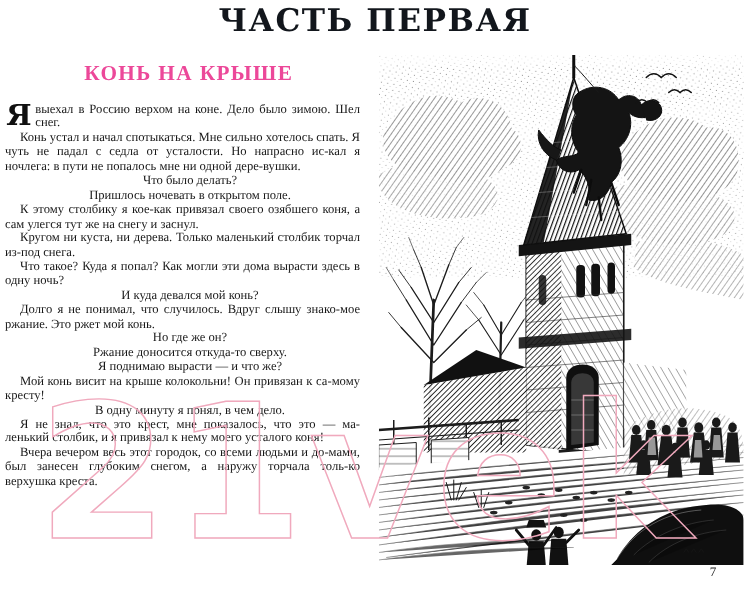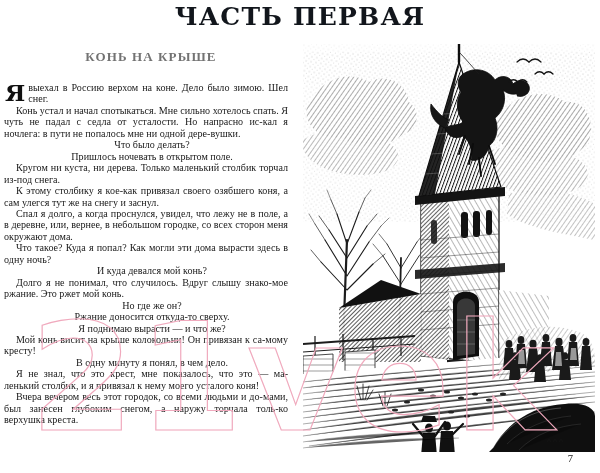--- a/index.html
+++ b/index.html
@@ -36,24 +36,24 @@
   }
 
   
   #chapter-title {
     position: absolute;
     left: 18px;
     top: 49px;
     width: 266px;
     text-align: center;
     font-family: "Liberation Serif", "DejaVu Serif", serif;
-    font-size: 13px;
+    font-size: 17px;
     font-weight: 700;
     letter-spacing: 1.1px;
-    color: #737373;
+    color: #ec4899;
     white-space: nowrap;
   }
 
   
   #text-col {
     position: absolute;
     left: 4px;
     top: 82px;
     width: 284px;
     font-size: 10.1px;
@@ -138,23 +138,22 @@
 
   <div id="chapter-title">
     <span>КОНЬ НА КРЫШЕ</span>
   </div>
 
   <div id="text-col">
     <p class="first"><span class="dropcap">Я</span><span>выехал в Россию верхом на коне. Дело было зимою. Шел снег.</span></p>
     <p><span>Конь устал и начал спотыкаться. Мне сильно хотелось спать. Я чуть не падал с седла от усталости. Но напрасно ис-кал я ночлега: в пути не попалось мне ни одной дере-вушки.</span></p>
     <p class="short"><span>Что было делать?</span></p>
     <p class="short"><span>Пришлось ночевать в открытом поле.</span></p>
+    <p><span>К этому столбику я кое-как привязал своего озябшего коня, а сам улегся тут же на снегу и заснул.</span></p>
     <p><span>Кругом ни куста, ни дерева. Только маленький столбик торчал из-под снега.</span></p>
-    <p><span>К этому столбику я кое-как привязал своего озябшего коня, а сам улегся тут же на снегу и заснул.</span></p>
-    <p><span>Спал я долго, а когда проснулся, увидел, что лежу не в поле, а в деревне, или, вернее, в небольшом городке, со всех сторон меня окружают дома.</span></p>
     <p><span>Что такое? Куда я попал? Как могли эти дома вырасти здесь в одну ночь?</span></p>
     <p class="short"><span>И куда девался мой конь?</span></p>
     <p><span>Долго я не понимал, что случилось. Вдруг слышу знако-мое ржание. Это ржет мой конь.</span></p>
     <p class="short"><span>Но где же он?</span></p>
     <p class="short"><span>Ржание доносится откуда-то сверху.</span></p>
     <p class="short"><span>Я поднимаю вырасти — и что же?</span></p>
     <p><span>Мой конь висит на крыше колокольни! Он привязан к са-мому кресту!</span></p>
     <p class="short"><span>В одну минуту я понял, в чем дело.</span></p>
     <p><span>Я не знал, что это крест, мне показалось, что это — ма-ленький столбик, и я привязал к нему моего усталого коня!</span></p>
     <p><span>Вчера вечером весь этот городок, со всеми людьми и до-мами, был занесен глубоким снегом, а наружу торчала толь-ко верхушка креста.</span></p>

